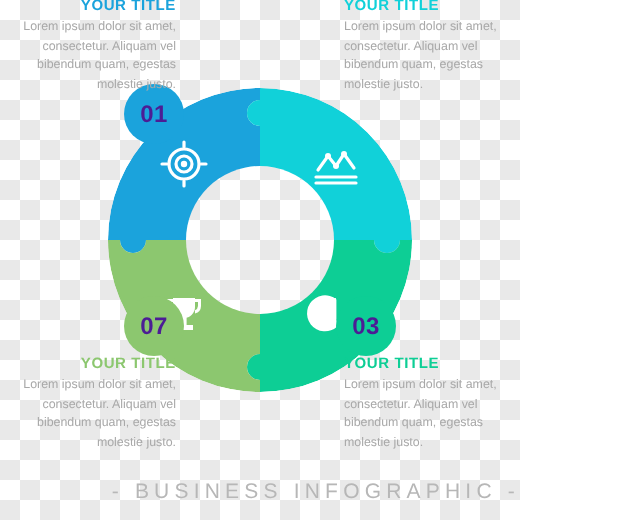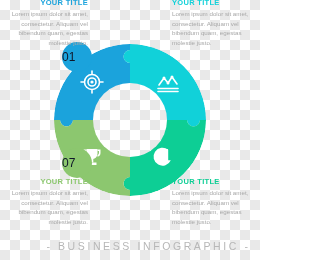--- a/index.html
+++ b/index.html
@@ -42,23 +42,24 @@
   }
 
   
   .badge {
     position: absolute;
     width: 30px;
     height: 30px;
     border-radius: 50%;
     display: flex;
     align-items: center;
-    color: #0f172a;
+    justify-content: center;
+    color: #4c1d95;
     font-size: 12px;
-    font-weight: normal;
+    font-weight: bold;
     letter-spacing: 0.2px;
     line-height: 1;
   }
   .badge-01 { left: 62px;  top: 42px; background: #1BA3DC; }
   .badge-02 { left: 168px; top: 42px; background: #11D1D9; }
   .badge-03 { left: 168px; top: 148px; background: #0DCE95; }
   .badge-04 { left: 62px;  top: 148px; background: #8CC76F; }
 
   
   .txtblock {
@@ -88,21 +89,21 @@
   .tb-02 .title { color: #11D1D9; }
   .tb-03 .title { color: #0DCE95; }
   .tb-04 .title { color: #8CC76F; }
 
   
   #footer {
     position: absolute;
     left: 0;
     right: 0;
     top: 241px;
-    text-align: center;
+    text-align: right;
     color: #b7b7b7;
     font-size: 10.5px;
     letter-spacing: 2.6px;
     line-height: 1;
     margin-left: 37px;
   }
 </style>
 </head>
 <body>
 
@@ -181,20 +182,23 @@
                  A2.4,2.4 0 0,1 -7,-5 L-7,-7 L-5.5,-7 Z"></path>
         <path d="M5.5,-8.5 L8.5,-8.5 L8.5,-5 A4,4 0 0,1 5.5,-1.2 L5.5,-2.9
                  A2.4,2.4 0 0,0 7,-5 L7,-7 L5.5,-7 Z"></path>
       </g>
     </svg>
   </div>
 
   <div class="badge badge-01">
     <span>01</span>
   </div>
+  <div class="badge badge-03">
+    <span>03</span>
+  </div>
   <div class="badge badge-04">
     <span>07</span>
   </div>
 
   <div class="txtblock tb-01">
     <p class="title">YOUR TITLE</p>
     <p class="body">Lorem ipsum dolor sit amet, consectetur. Aliquam vel bibendum quam, egestas molestie justo.</p>
   </div>
 
   <div class="txtblock tb-02">

